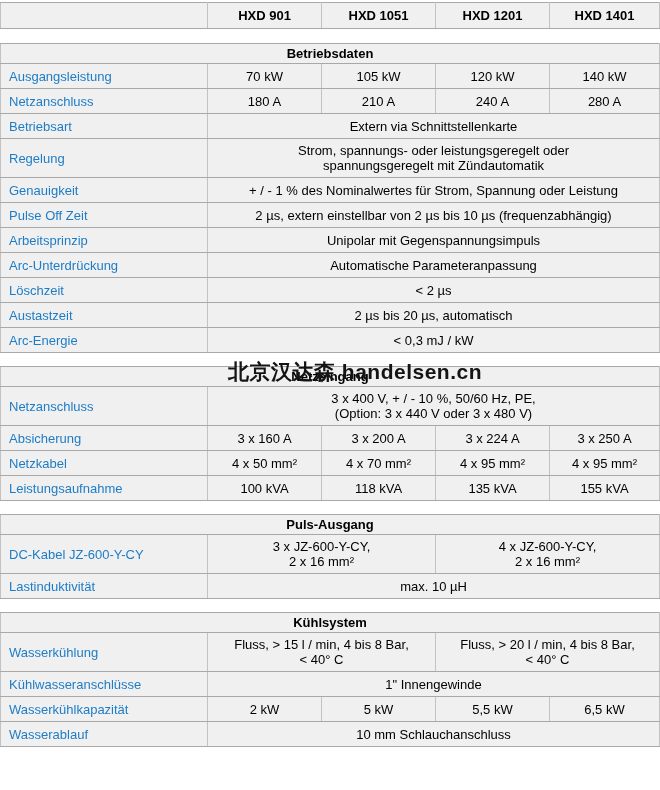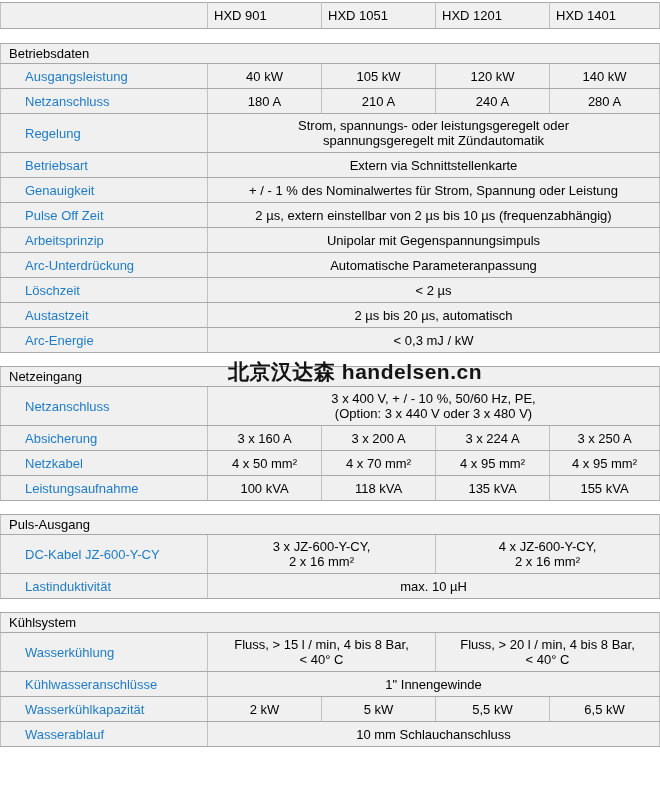--- a/index.html
+++ b/index.html
@@ -30,33 +30,34 @@
     border-left: 1px solid var(--border-v);
     border-right: 1px solid var(--border-v);
     font-size: 13px;
     line-height: 15px;
     color: #000;
     padding: 4px 6px;
     vertical-align: middle;
     overflow: hidden;
   }
   .header-cell {
-    font-weight: normal;
+    font-weight: bold;
+    text-align: center;
     height: 17px;
   }
   .section-title-cell {
-    font-weight: normal;
+    font-weight: bold;
     padding: 2px 8px;
     height: 15px;
-    text-align: left;
+    text-align: center;
   }
   .label-cell {
     color: var(--label-blue);
     text-align: left;
-    padding-left: 24px;
+    padding-left: 8px;
     height: 16px;
   }
   .value-cell {
     text-align: center;
     white-space: pre-line;
   }
   .gap { height: 13px; background: #fff; }
   .gap-top { height: 14px; background: #fff; }
   .watermark {
     position: absolute;
@@ -102,40 +103,40 @@
         <col style="width:114px">
         <col style="width:114px">
         <col style="width:110px">
       </colgroup>
       <tbody>
         <tr>
           <td colspan="5" class="section-title-cell">Betriebsdaten</td>
         </tr>
         <tr>
           <td class="label-cell">Ausgangsleistung</td>
-          <td colspan="1" class="value-cell">40 kW</td>
+          <td colspan="1" class="value-cell">70 kW</td>
           <td colspan="1" class="value-cell">105 kW</td>
           <td colspan="1" class="value-cell">120 kW</td>
           <td colspan="1" class="value-cell">140 kW</td>
         </tr>
         <tr>
           <td class="label-cell">Netzanschluss</td>
           <td colspan="1" class="value-cell">180 A</td>
           <td colspan="1" class="value-cell">210 A</td>
           <td colspan="1" class="value-cell">240 A</td>
           <td colspan="1" class="value-cell">280 A</td>
         </tr>
         <tr>
+          <td class="label-cell">Betriebsart</td>
+          <td colspan="4" class="value-cell">Extern via Schnittstellenkarte</td>
+        </tr>
+        <tr>
           <td class="label-cell">Regelung</td>
           <td colspan="4" class="value-cell">Strom, spannungs- oder leistungsgeregelt oder
 spannungsgeregelt mit Zündautomatik</td>
-        </tr>
-        <tr>
-          <td class="label-cell">Betriebsart</td>
-          <td colspan="4" class="value-cell">Extern via Schnittstellenkarte</td>
         </tr>
         <tr>
           <td class="label-cell">Genauigkeit</td>
           <td colspan="4" class="value-cell">+ / - 1 % des Nominalwertes für Strom, Spannung oder Leistung</td>
         </tr>
         <tr>
           <td class="label-cell">Pulse Off Zeit</td>
           <td colspan="4" class="value-cell">2 µs, extern einstellbar von 2 µs bis 10 µs (frequenzabhängig)</td>
         </tr>
         <tr>

